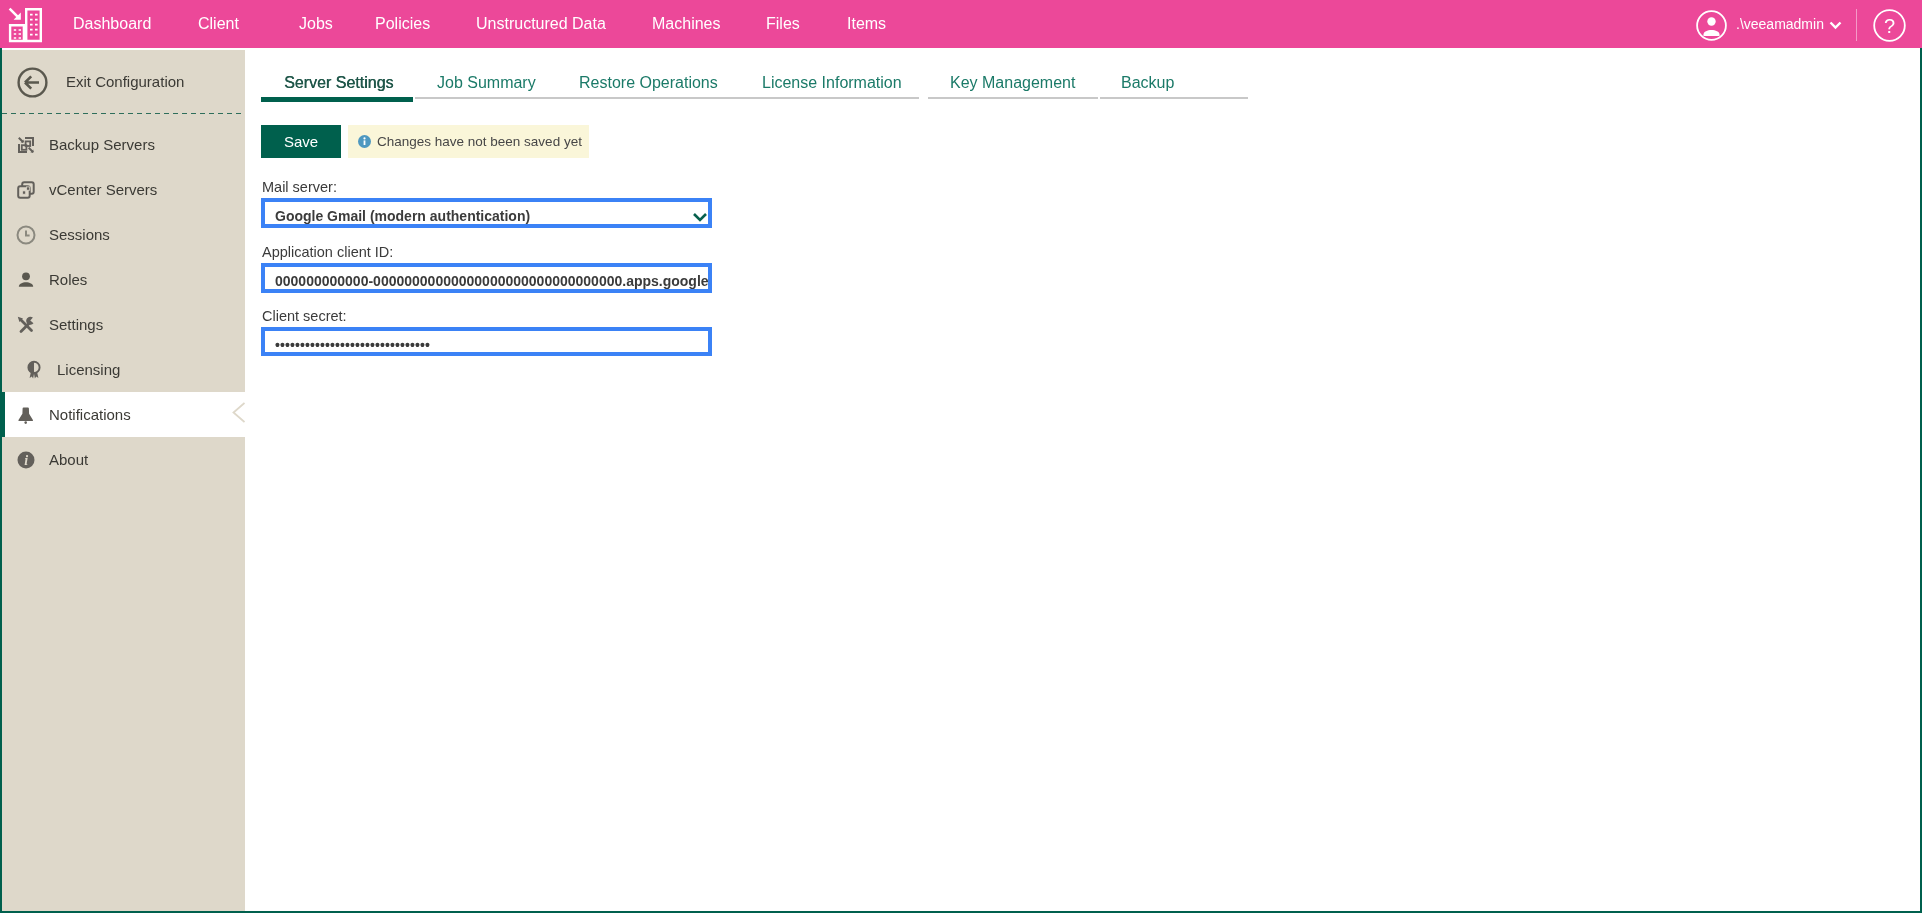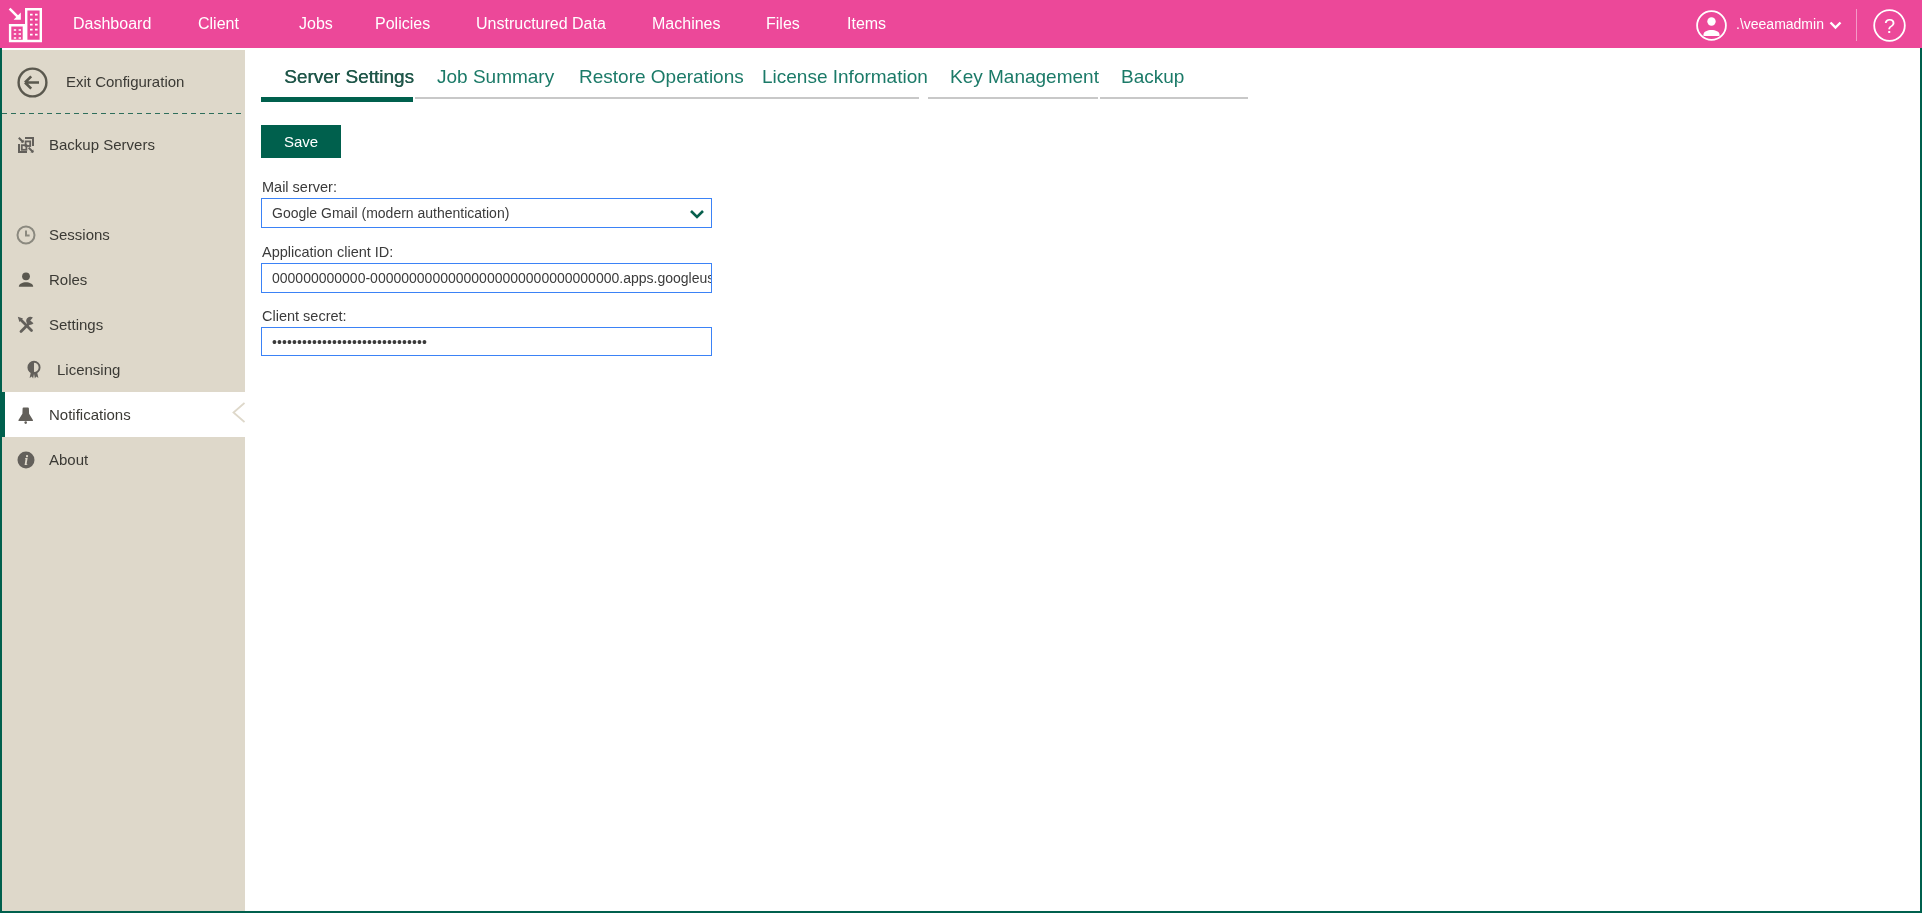--- a/index.html
+++ b/index.html
@@ -14,32 +14,32 @@
 
   
   #sidebar { position:absolute; left:0; top:50px; width:245px; height:863px; background:#ded8ca; }
   .mitem { position:absolute; left:0; width:245px; height:45px; color:#3b3a35; font-size:15px; }
   .mitem .lbl { position:absolute; left:49px; top:0; height:45px; line-height:45px; }
   .mitem svg { position:absolute; left:16px; top:12.5px; }
   .mitem.active { background:#fff; }
   .mitem.active .bar { position:absolute; left:0; top:0; width:5px; height:45px; background:#00604d; }
 
   
-  .tab { position:absolute; top:62px; height:30px; line-height:30px; font-size:19px; color:#1b7a68; white-space:nowrap; }
+  .tab { position:absolute; top:68px; height:30px; line-height:30px; font-size:16px; color:#1b7a68; white-space:nowrap; }
   .tab.active { color:#20574a; text-shadow:0.4px 0 0 #20574a; }
   .tabline { position:absolute; background:#c8c8c8; height:2px; top:97px; }
   .tabline.green { background:#00604d; height:5px; top:97px; }
 
   
   #savebtn { position:absolute; left:261px; top:125px; width:80px; height:33px; background:#00604d; color:#fff;
     font-size:15px; text-align:center; line-height:33px; }
   #notice { position:absolute; left:348px; top:125px; width:241px; height:33px; background:#faf6d9; }
   #notice .txt { position:absolute; left:29px; top:0; line-height:33px; font-size:13.5px; color:#474747; white-space:nowrap; }
   .flabel { position:absolute; left:262px; font-size:14.5px; color:#3b3b3b; }
-  .fbox { position:absolute; left:261px; width:451px; height:30px; border:1px solid #3b82f6; background:#fff; }
+  .fbox { position:absolute; left:261px; width:451px; height:30px; border:4px solid #3b82f6; background:#fff;font-weight:bold; }
   .fbox .val { position:absolute; left:10px; top:0; right:0; height:28px; line-height:28px; font-size:14px; color:#3b3b3b;
     white-space:nowrap; overflow:hidden; }
 </style>
 </head>
 <body>
 <div id="page">
 
   <div class="abs" style="left:0; top:48px; width:2px; height:865px; background:#00604d; z-index:10;"></div>
   <div class="abs" style="right:0; top:48px; width:2px; height:865px; background:#00604d; z-index:10;"></div>
   <div class="abs" style="left:0; top:911px; width:1922px; height:2px; background:#00604d; z-index:10;"></div>
@@ -98,20 +98,31 @@
         <path d="M3 9 v8 h8"></path>
         <path d="M2.8 2.8 l4.5 4.5"></path>
         <path d="M12.7 12.7 l4.5 4.5"></path>
       </g>
       <path d="M7.6 4.6 v3 h-3 Z" fill="#63605b"></path>
       <path d="M17.4 14.4 v3 h-3 Z" fill="#63605b"></path>
       <rect x="9.6" y="6.4" width="4.6" height="4.6" fill="none" stroke="#63605b" stroke-width="1.8"></rect>
       <rect x="5.8" y="10.2" width="4.6" height="4.6" fill="none" stroke="#63605b" stroke-width="1.8"></rect>
     </svg>
     <span class="lbl">Backup Servers</span>
+  </div>
+  <div class="mitem" style="top:167px;">
+    <svg width="20" height="20" viewBox="0 0 20 20">
+      <g stroke="#63605b" stroke-width="2" fill="none">
+        <rect x="6.2" y="2.2" width="11.5" height="11.5" rx="2"></rect>
+        <rect x="2.2" y="6.2" width="11.5" height="11.5" rx="2" fill="#ded8ca"></rect>
+      </g>
+      <rect x="10.4" y="6.9" width="3.3" height="3.3" fill="#63605b" stroke="#ded8ca" stroke-width="0.8"></rect>
+      <rect x="6.4" y="10.9" width="3.3" height="3.3" fill="#63605b" stroke="#ded8ca" stroke-width="0.8"></rect>
+    </svg>
+    <span class="lbl">vCenter Servers</span>
   </div>
   <div class="mitem" style="top:212px;">
     <svg width="20" height="20" viewBox="0 0 20 20">
       <circle cx="10" cy="10" r="8.5" fill="none" stroke="#8b897f" stroke-width="2"></circle>
       <path d="M10 5.5 V10.5 H13.6" fill="none" stroke="#8b897f" stroke-width="2"></path>
     </svg>
     <span class="lbl">Sessions</span>
   </div>
   <div class="mitem" style="top:257px;">
     <svg width="20" height="20" viewBox="0 0 20 20">
@@ -162,20 +173,28 @@
   <span class="tab" style="left:579px;">Restore Operations</span>
   <span class="tab" style="left:762px;">License Information</span>
   <span class="tab" style="left:950px;">Key Management</span>
   <span class="tab" style="left:1121px;">Backup</span>
   <div class="tabline green" style="left:261px; width:152px;"></div>
   <div class="tabline" style="left:415px; width:504px;"></div>
   <div class="tabline" style="left:928px; width:170px;"></div>
   <div class="tabline" style="left:1100px; width:148px;"></div>
 
   <div id="savebtn">Save</div>
+  <div id="notice">
+    <svg class="abs" style="left:10px; top:10px;" width="13" height="13" viewBox="0 0 13 13">
+      <circle cx="6.5" cy="6.5" r="6.5" fill="#4e98c0"></circle>
+      <rect x="5.6" y="5.4" width="1.8" height="4.6" fill="#fff"></rect>
+      <circle cx="6.5" cy="3.4" r="1.1" fill="#fff"></circle>
+    </svg>
+    <span class="txt">Changes have not been saved yet</span>
+  </div>
 
   <div class="flabel" style="top:179px;">Mail server:</div>
   <div class="fbox" style="top:198px;">
     <span class="val">Google Gmail (modern authentication)</span>
     <svg class="abs" style="left:427px; top:10px;" width="16" height="11" viewBox="0 0 16 11">
       <path d="M2 2 L8 8 L14 2" fill="none" stroke="#07604d" stroke-width="2.6"></path>
     </svg>
   </div>
 
   <div class="flabel" style="top:244px;">Application client ID:</div>

